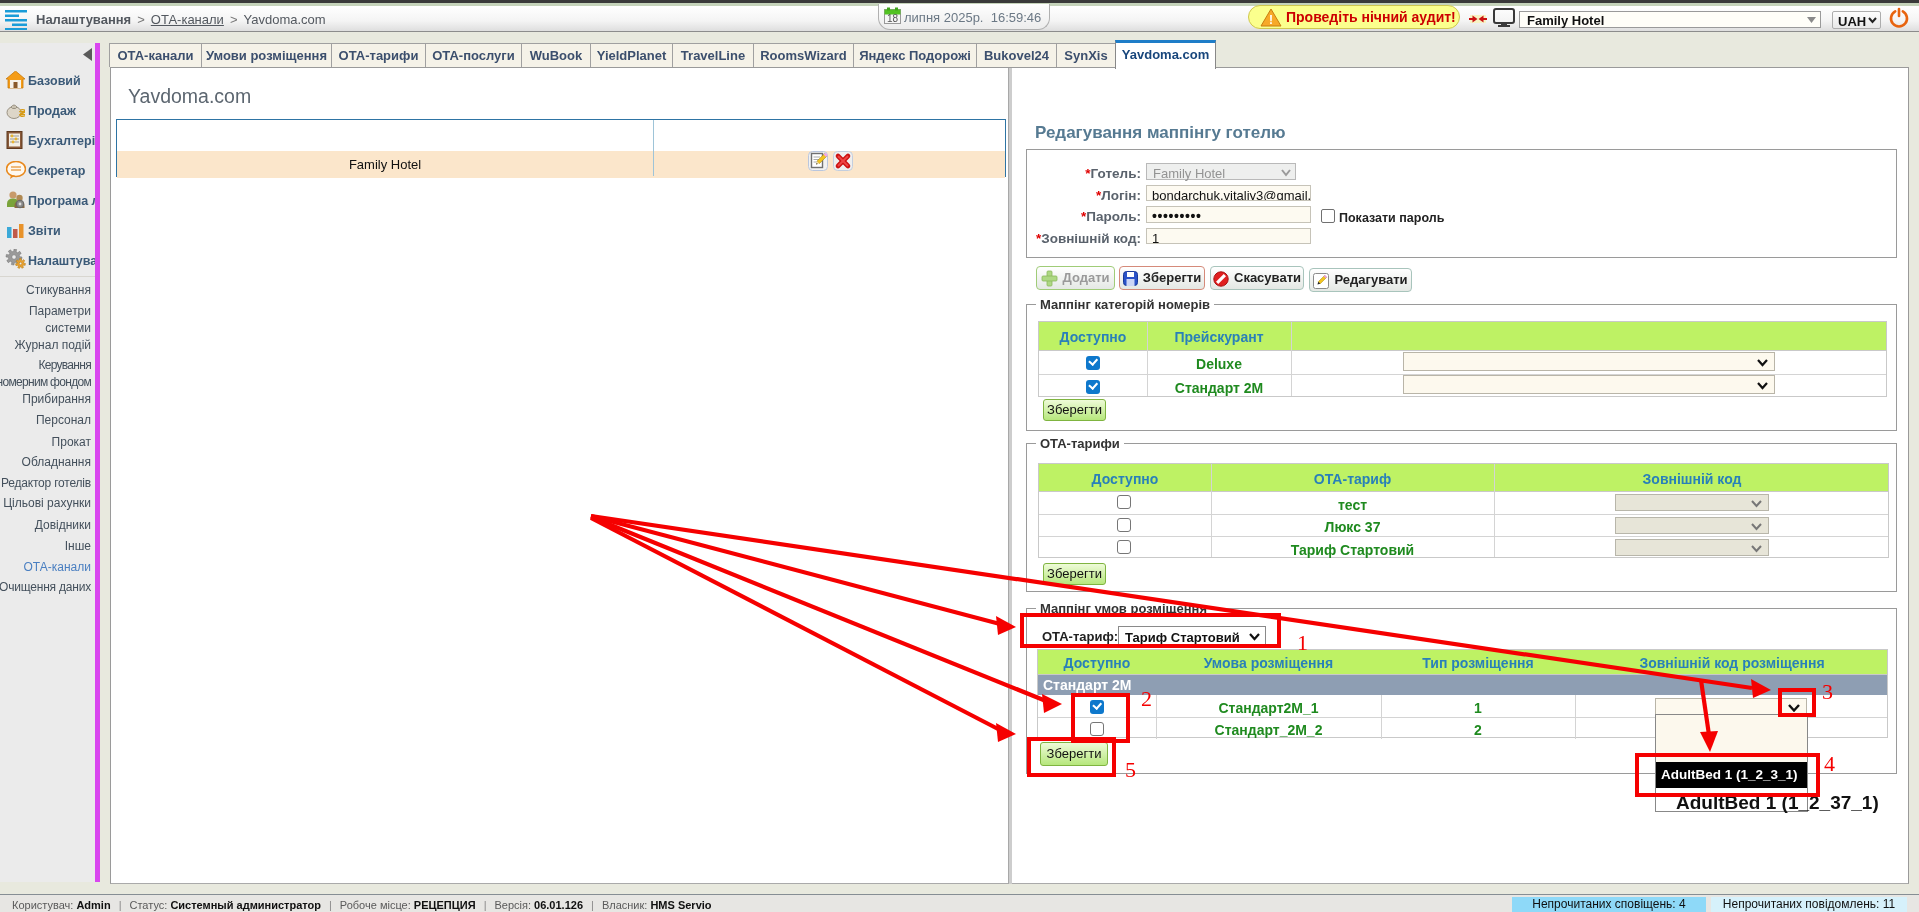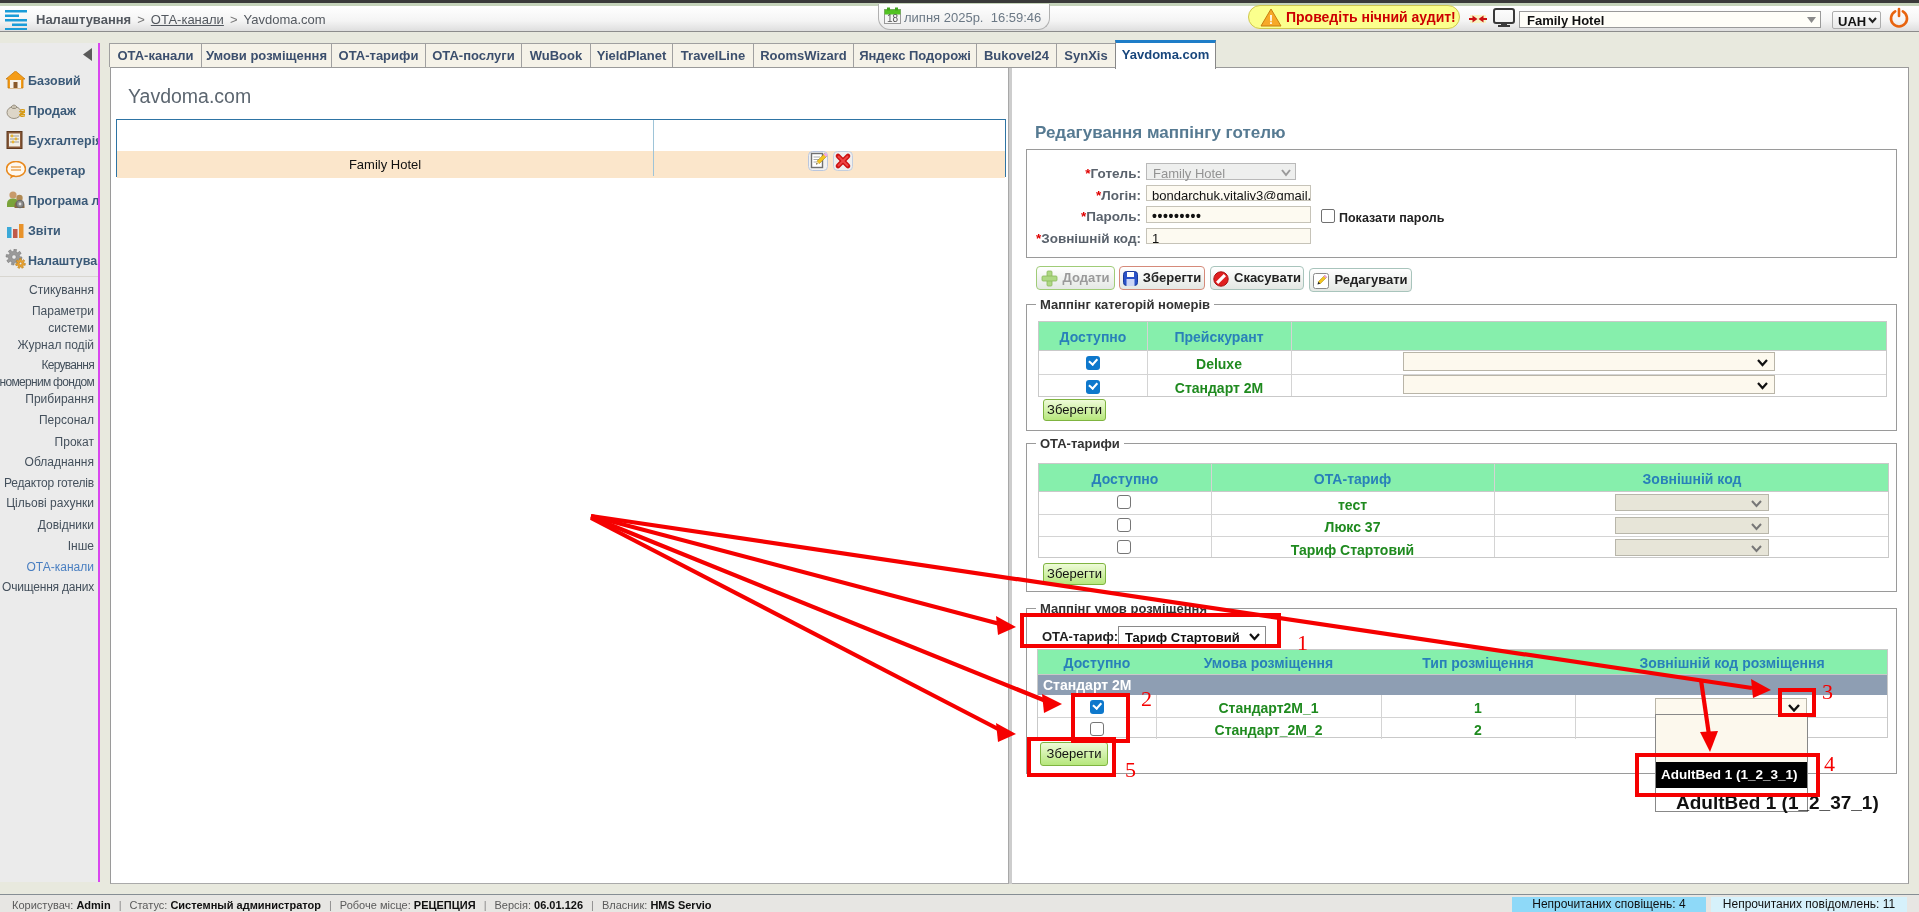--- a/index.html
+++ b/index.html
@@ -15,21 +15,21 @@
 #crumb .sep { color:#777; padding:0 6px; font-weight:normal; }
 #datebubble { left:878px; top:4px; width:172px; height:26px; background:linear-gradient(#ffffff,#ececec); border:1px solid #b0b0b0; border-top:none; border-radius:0 0 12px 12px; }
 #datetxt { left:904px; top:10px; font-size:13px; color:#6b7885; }
 #auditpill { left:1248px; top:5px; width:212px; height:24px; background:#fbff8d; border:1px solid #cfc74e; border-radius:12px; }
 #audittxt { left:1286px; top:9px; font-size:14px; font-weight:bold; color:#cc0000; }
 #fhsel { left:1519px; top:11px; width:302px; height:17px; background:#fffef8; border:1px solid #9a9a9a; }
 #fhsel span { position:absolute; left:7px; top:1px; font-size:13px; font-weight:bold; color:#111; }
 #uahsel { left:1832px; top:11px; width:49px; height:18px; background:linear-gradient(#fdfdfd,#e8e8e8); border:1px solid #adadad; border-radius:2px; }
 #uahsel span { position:absolute; left:5px; top:2px; font-size:13px; font-weight:bold; color:#111; }
 
-#sidebar { left:0; top:43px; width:100px; height:839px; background:#ebebeb; border-right:2px solid #d946ef; overflow:hidden; }
+#sidebar { left:0; top:43px; width:100px; height:839px; background:#ebebeb; border-right:5px solid #d946ef; overflow:hidden; }
 .sabs { position:absolute; }
 .mitem { position:absolute; left:28px; font-size:12.5px; font-weight:bold; color:#3b5a78; white-space:nowrap; }
 .sub { position:absolute; right:4px; font-size:12px; line-height:17px; color:#44505c; white-space:nowrap; text-align:right; }
 
 #statusbar { left:0; top:894px; width:1919px; height:18px; background:#e7e6e3; border-top:1px solid #868e94; }
 #statustxt { left:12px; top:899px; font-size:11px; color:#5a5a5a; white-space:nowrap; }
 #statustxt b { color:#101010; }
 #statustxt .sp { color:#8a8a8a; padding:0 8px; }
 .chip1 { left:1512px; top:897px; width:194px; height:15px; background:#8ed9f8; font-size:12px; text-align:center; color:#101010; line-height:15px; }
 .chip2 { left:1711px; top:897px; width:196px; height:15px; background:#d6f1fb; font-size:12px; text-align:center; color:#101010; line-height:15px; }
@@ -43,21 +43,21 @@
 #ltable { left:116px; top:119px; width:890px; height:58px; border:1px solid #2e74a4; }
 #lthead { position:absolute; left:0; top:0; width:100%; height:30px; background:#e9f6fb; border-bottom:1px solid #2e74a4; }
 #lthead span { position:absolute; left:0; width:536px; text-align:center; top:6px; font-size:14px; font-weight:bold; color:#2177ae; }
 #ltrow { position:absolute; left:0; top:31px; width:100%; height:27px; background:#fbe6cb; }
 #ltrow .nm { position:absolute; left:0; width:536px; text-align:center; top:6px; font-size:13px; color:#111; }
 #ltcolb { position:absolute; left:536px; top:0; width:1px; height:100%; background:#9ec4d8; }
 
 .fs { position:absolute; border:1px solid #9a9a9a; background:#fff; }
 .fslegend { position:absolute; font-size:13px; font-weight:bold; color:#333; background:#fff; padding:0 4px; white-space:nowrap; }
 .rtable { position:absolute; border:1px solid #c9c9c9; }
-.rth { position:absolute; background:#86efac; border-bottom:1px solid #c9c9c9; }
+.rth { position:absolute; background:#bef264; border-bottom:1px solid #c9c9c9; }
 .rth span { position:absolute; top:7px; font-size:14px; font-weight:bold; color:#2980b9; text-align:center; }
 .grn { position:absolute; font-size:14px; font-weight:bold; color:#1f8a1f; text-align:center; }
 .colline { position:absolute; top:0; width:1px; height:100%; background:#d4d4d4; }
 .rowline { position:absolute; left:0; width:100%; height:1px; background:#d4d4d4; }
 .savebtn { position:absolute; width:63px; height:22px; background:linear-gradient(#eefbd8,#b6e77c); border:1px solid #7fb440; border-radius:3px; font-size:13px; color:#111; text-align:center; line-height:20px; }
 .frmlbl { text-align:right; font-size:13.5px; font-weight:bold; color:#5a626c; }
 .frmlbl i { color:#e00000; font-style:normal; }
 .inpt { background:#fdfaf1; border:1px solid #c6c3b8; overflow:hidden; }
 .inpt span { position:absolute; left:5px; top:2px; font-size:13px; color:#111; white-space:nowrap; overflow:hidden; }
 .cbx { width:14px; height:14px; background:#fff; border:1.5px solid #707070; border-radius:2px; }

